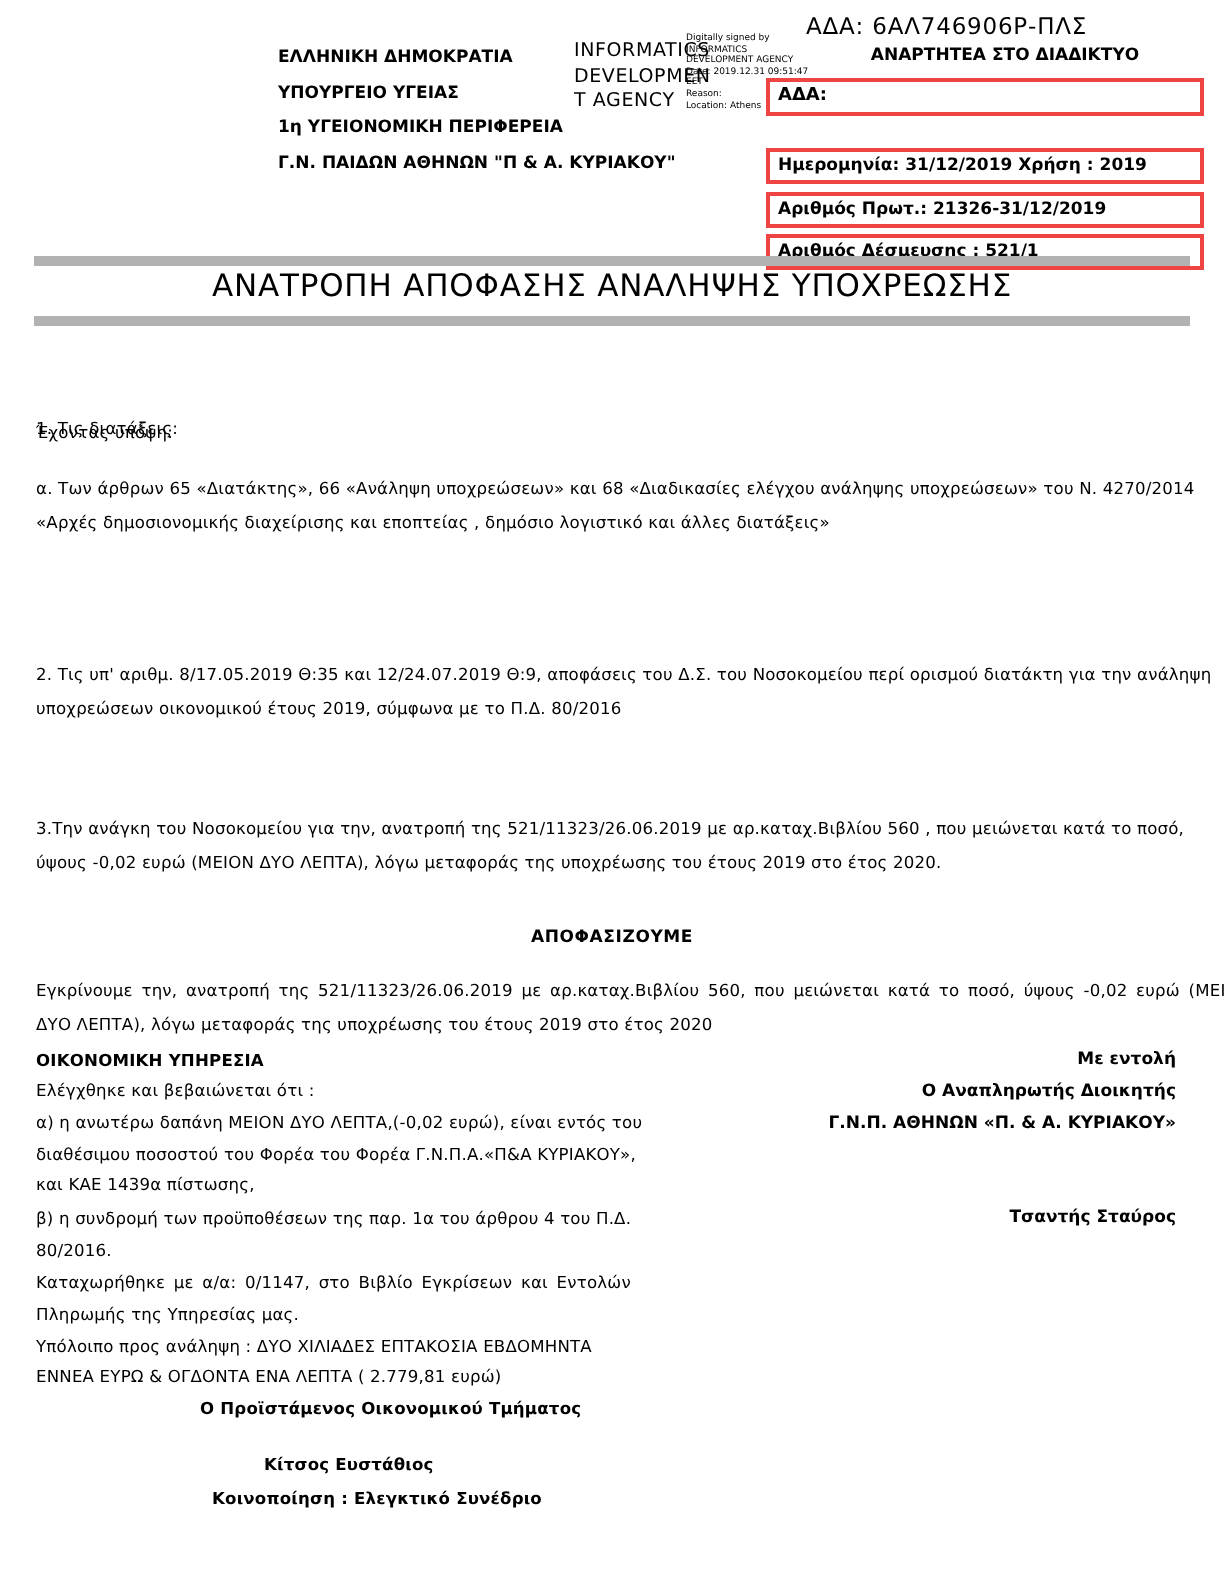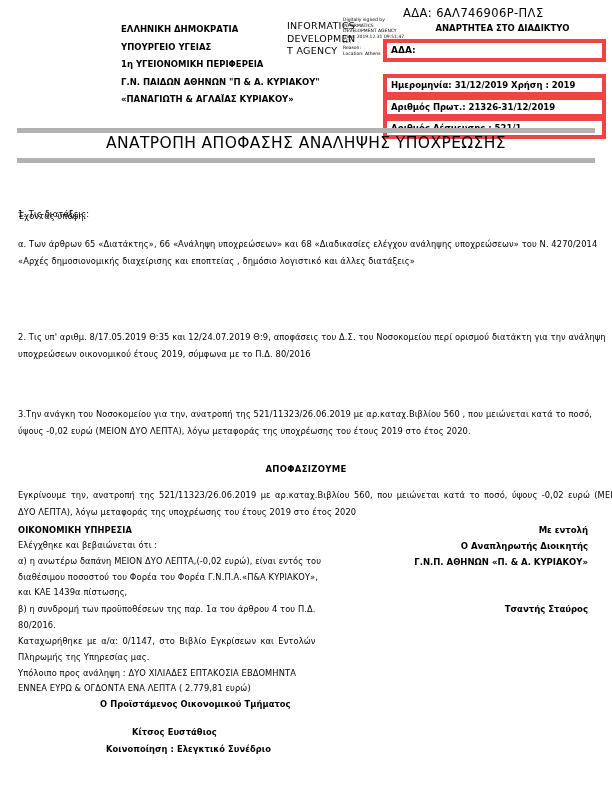--- a/index.html
+++ b/index.html
@@ -8,46 +8,45 @@
     width:612px;height:792px;
     margin:0 auto;
     background:#ffffff;
     font-family:"DejaVu Sans", sans-serif;
     color:#000;
     overflow:hidden;
   }
   .abs{position:absolute;white-space:nowrap;}
   .body-text{font-size:8.3px;letter-spacing:0.1px;}
   .bold{font-weight:bold;}
-  .org-block{left:121px;top:21px;font-size:8.5px;font-weight:bold;line-height:17.6px;}
+  .org-block{left:139px;top:21px;font-size:8.5px;font-weight:bold;line-height:17.6px;}
   .agency-block{left:287px;top:20px;font-size:9.5px;line-height:12.6px;letter-spacing:0.3px;}
   .sig-details{left:343px;top:17px;font-size:4.5px;line-height:5.6px;letter-spacing:0;}
   .ada-top{left:403px;top:6px;font-size:11.5px;letter-spacing:0.4px;}
   .anartitea{left:410px;top:23px;width:185px;text-align:center;font-size:8.5px;font-weight:bold;}
-  .frame{position:absolute;left:383px;width:207px;border:4px solid #ef4444;background:#fff;
+  .frame{position:absolute;left:383px;width:207px;border:2px solid #ef4444;background:#fff;
          font-size:8.5px;font-weight:bold;padding:2px 4px;white-space:nowrap;}
   .bar{position:absolute;left:17px;width:578px;height:5px;background:#b2b2b2;}
   .doc-title{left:0;top:134px;width:612px;text-align:center;font-size:15.5px;letter-spacing:0.4px;}
   .decide-heading{left:0;top:464px;width:612px;text-align:center;font-size:8.5px;font-weight:bold;letter-spacing:0.3px;}
   .just{word-spacing:1.6px;}
   .right-col{left:368px;width:220px;text-align:right;font-size:8.5px;font-weight:bold;}
 </style>
 </head>
 <body>
 
 <div class="page">
 
   <div class="abs ada-top">ΑΔΑ: 6ΑΛ746906Ρ-ΠΛΣ</div>
 
   <div class="abs org-block">
     <div>ΕΛΛΗΝΙΚΗ ΔΗΜΟΚΡΑΤΙΑ</div>
     <div>ΥΠΟΥΡΓΕΙΟ ΥΓΕΙΑΣ</div>
     <div>1η ΥΓΕΙΟΝΟΜΙΚΗ ΠΕΡΙΦΕΡΕΙΑ</div>
     <div>Γ.Ν. ΠΑΙΔΩΝ ΑΘΗΝΩΝ "Π &amp; Α. ΚΥΡΙΑΚΟΥ"</div>
-    <div>«ΠΑΝΑΓΙΩΤΗ &amp; ΑΓΛΑΪΑΣ ΚΥΡΙΑΚΟΥ»</div>
   </div>
 
   <div class="abs agency-block">
     <div>INFORMATICS</div>
     <div>DEVELOPMEN</div>
     <div>T AGENCY</div>
   </div>
   <div class="abs sig-details">
     <div>Digitally signed by</div>
     <div>INFORMATICS</div>

